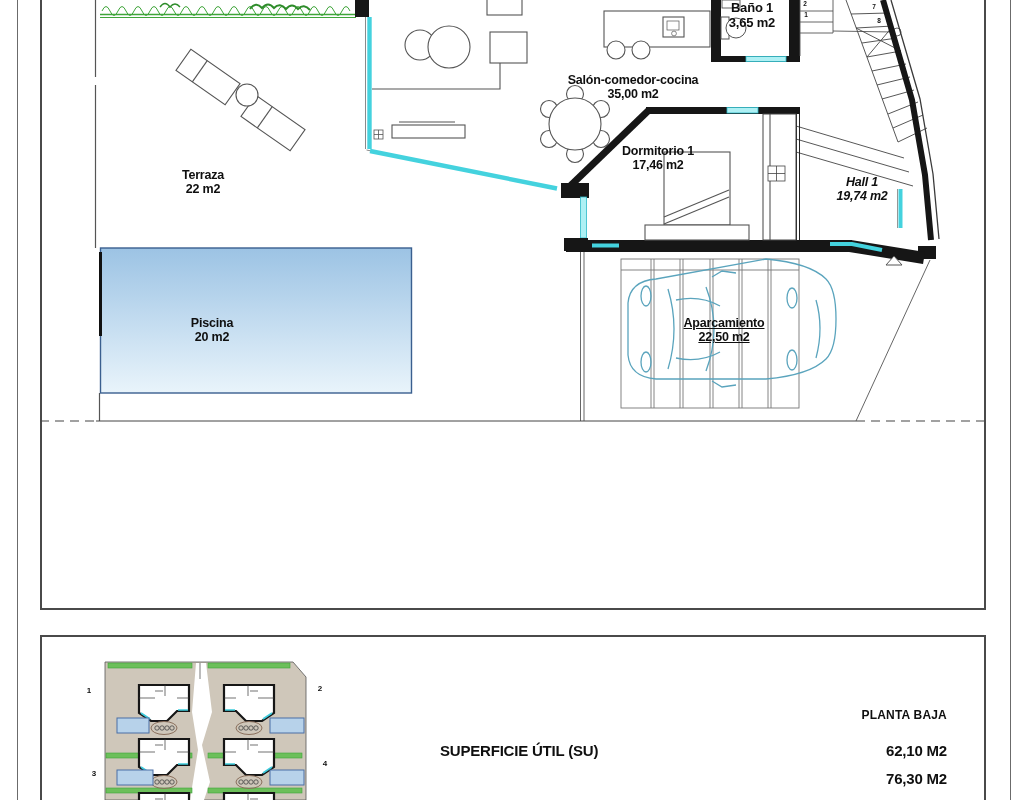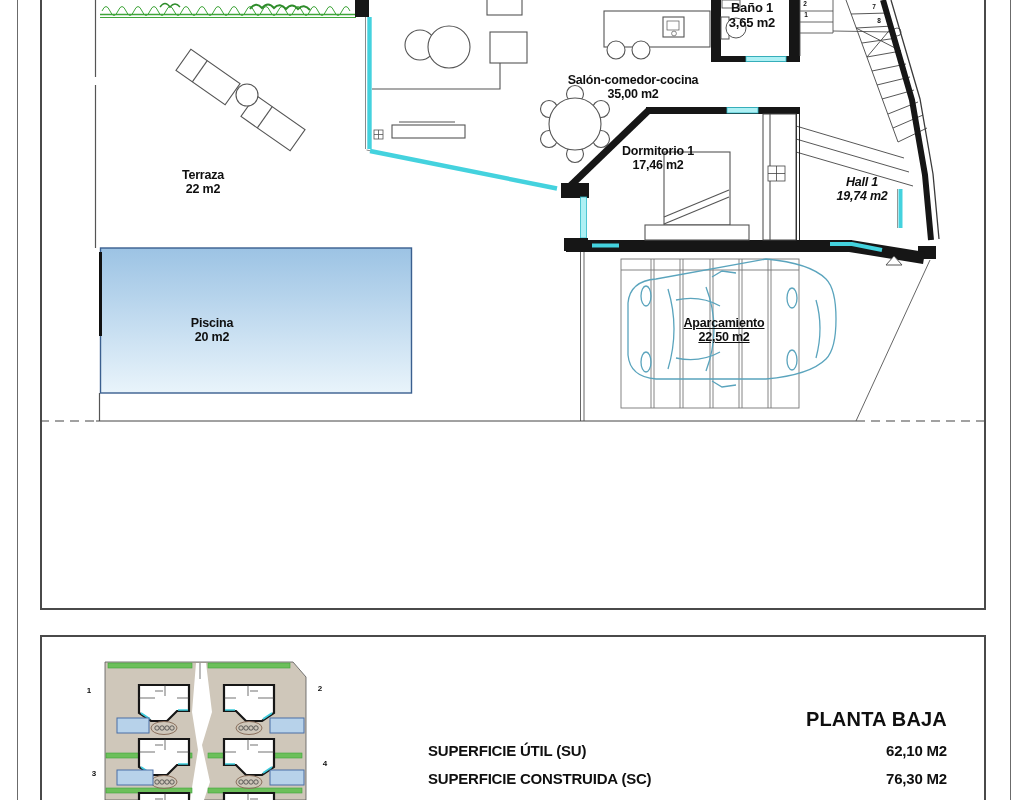--- a/index.html
+++ b/index.html
@@ -13,25 +13,25 @@
   #plan-svg{top:0;}
   #site-svg{top:620px;}
   .room-label{position:absolute;transform:translateX(-50%);text-align:center;
       font-weight:700;font-size:12.5px;line-height:1.14;white-space:nowrap;z-index:5;
       letter-spacing:-0.2px;}
   .room-label span{display:block;}
   .tiny-num{position:absolute;transform:translateX(-50%);font-weight:700;font-size:6.5px;
       line-height:1;z-index:5;}
   .plot-num{position:absolute;transform:translateX(-50%);font-weight:700;font-size:8px;
       line-height:1;z-index:5;}
-  #summary-title{position:absolute;right:77px;top:708px;font-weight:700;font-size:20px;
+  #summary-title{position:absolute;right:77px;top:708px;font-weight:700;font-size:12px;
       letter-spacing:0.2px;z-index:5;}
   .sum-row{position:absolute;left:423px;right:77px;height:17px;font-weight:700;font-size:15px;
       z-index:5;letter-spacing:-0.2px;}
-  .sum-row .lbl{position:absolute;left:5px;top:0;}
+  .sum-row .lbl{position:absolute;left:17px;top:0;}
   .sum-row .val{position:absolute;right:0;top:0;}
 </style>
 </head>
 <body>
 
 <div class="vborder" style="left:17px;"></div>
 <div class="vborder" style="left:1010px;"></div>
 <div class="panel" id="main-panel"></div>
 <div class="panel" id="bottom-panel"></div>
 
@@ -334,19 +334,18 @@
 <span class="plot-num" style="left:320px;top:685px;">2</span>
 <span class="plot-num" style="left:94px;top:770px;">3</span>
 <span class="plot-num" style="left:325px;top:760px;">4</span>
 
 <div id="summary-title">PLANTA BAJA</div>
 <div class="sum-row" style="top:742px;">
   <span class="lbl">SUPERFICIE ÚTIL (SU)</span>
   <span class="val">62,10 M2</span>
 </div>
 <div class="sum-row" style="top:770px;">
-  <span class="lbl">SUPERFICIE CONSTRUIDA (SC)</span>
   <span class="val">76,30 M2</span>
 </div>
 <div class="sum-row" style="top:797px;">
   <span class="lbl">TERRAZA</span>
   <span class="val">46,00 M2</span>
 </div>
 
 </body></html>

